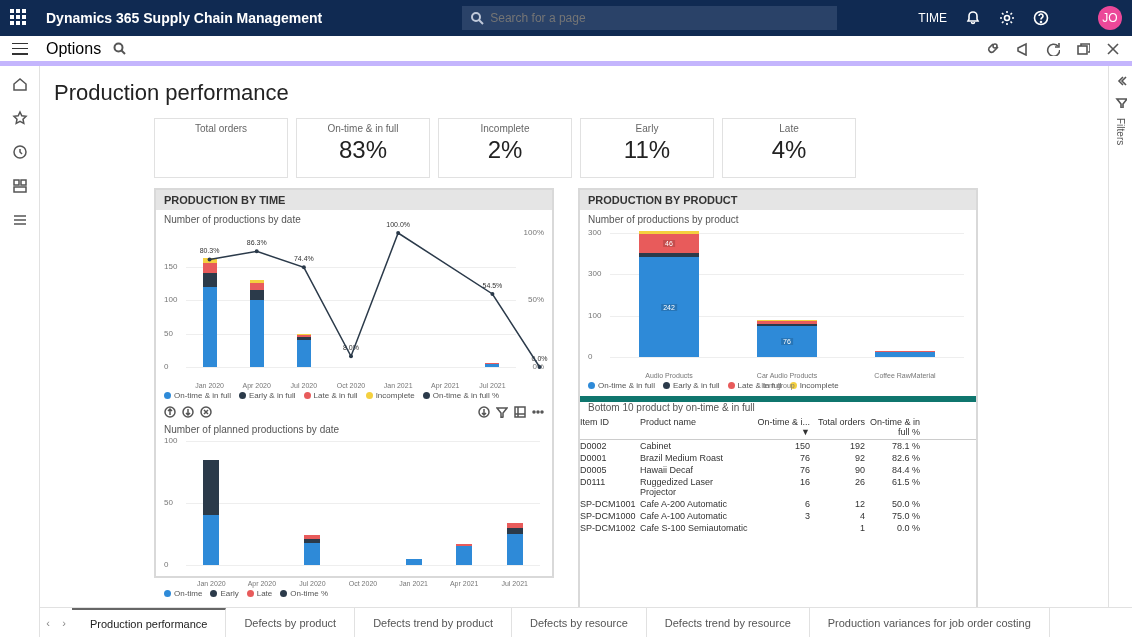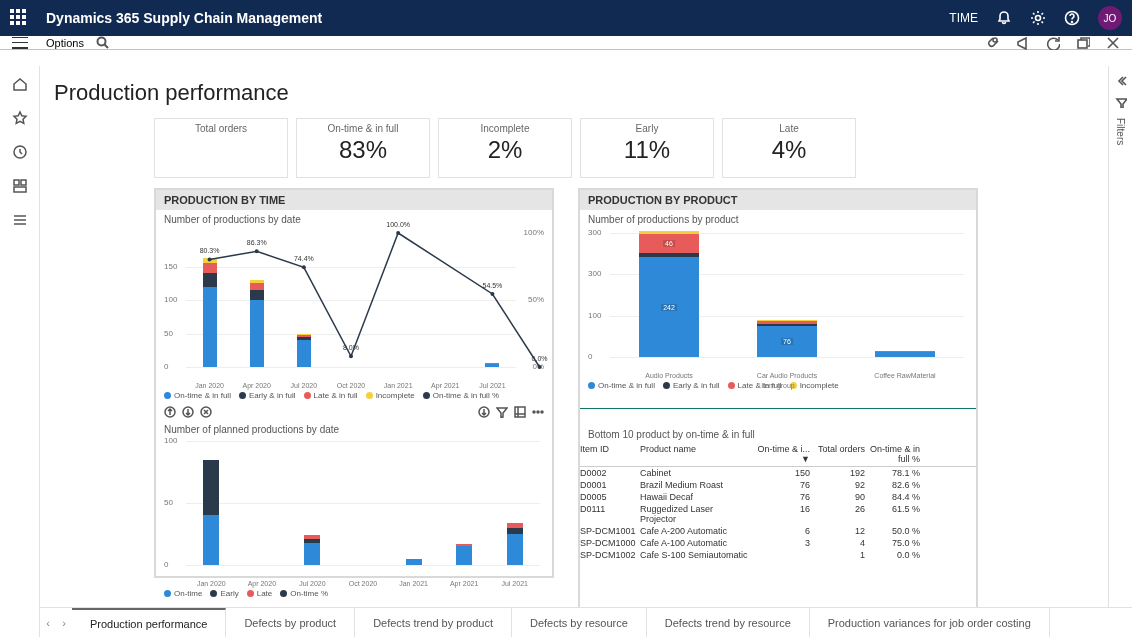--- a/index.html
+++ b/index.html
@@ -9,24 +9,24 @@
 .topbar { height: 36px; background: #102a52; color: #fff; display: flex; align-items: center; padding: 0 10px; font-size: 13px; }
 .topbar .waffle { width: 18px; height: 18px; display: grid; grid-template-columns: repeat(3,4px); grid-template-rows: repeat(3,4px); gap: 2px; margin-right: 18px; cursor: pointer; }
 .topbar .waffle span { background: #fff; }
 .topbar .title { font-weight: 600; font-size: 14px; }
 .topbar .search { margin-left: 140px; width: 375px; height: 24px; background: #2a4268; display: flex; align-items: center; padding: 0 8px; border-radius: 0; }
 .topbar .search svg { width: 14px; height: 14px; fill: none; stroke: #c0c9da; stroke-width: 2; margin-right: 6px; }
 .topbar .search input { flex: 1; background: transparent; border: none; outline: none; color: #c0c9da; font-size: 12px; }
 .topbar .right { margin-left: auto; display: flex; align-items: center; gap: 18px; }
 .topbar .right .txt { font-size: 12px; }
 .topbar .right svg { width: 16px; height: 16px; fill: none; stroke: #fff; stroke-width: 1.6; cursor: pointer; }
-.topbar .avatar { width: 24px; height: 24px; border-radius: 50%; background: #701a75; display: flex; align-items: center; justify-content: center; font-size: 10px; color: #fff; }
-
-
-.secbar { height: 14px; border-bottom: 1px solid #c4b5fd; display: flex; align-items: center; padding: 0 12px; font-size: 11px; }
+.topbar .avatar { width: 24px; height: 24px; border-radius: 50%; background: #ec4899; display: flex; align-items: center; justify-content: center; font-size: 12px; color: #fff; margin-left: 31px; }
+
+
+.secbar { height: 30px; border-bottom: 5px solid #c4b5fd; display: flex; align-items: center; padding: 0 12px; font-size: 16px; }
 .secbar .ham { width: 16px; height: 12px; display: flex; flex-direction: column; justify-content: space-between; margin-right: 18px; cursor: pointer; }
 .secbar .ham span { height: 1.5px; background: #333; }
 .secbar .opt { margin-right: 12px; }
 .secbar svg.srch { width: 13px; height: 13px; fill: none; stroke: #555; stroke-width: 2; cursor: pointer; }
 .secbar .ricons { margin-left: auto; display: flex; gap: 16px; }
 .secbar .ricons svg { width: 14px; height: 14px; fill: none; stroke: #555; stroke-width: 1.6; cursor: pointer; }
 
 
 .leftrail { position: absolute; left: 0; top: 66px; bottom: 0; width: 40px; border-right: 1px solid #e1e1e1; display: flex; flex-direction: column; align-items: center; padding-top: 10px; gap: 18px; }
 .leftrail svg { width: 16px; height: 16px; fill: none; stroke: #555; stroke-width: 1.5; cursor: pointer; }
@@ -96,20 +96,27 @@
       <span></span>
       <span></span>
       <span></span>
       <span></span>
       <span></span>
       <span></span>
       <span></span>
       <span></span>
     </div>
   <div class="title">Dynamics 365 Supply Chain Management</div>
+  <div class="search">
+    <svg>
+        <circle cx="6" cy="6" r="4"></circle>
+        <line x1="9" y1="9" x2="13" y2="13"></line>
+      </svg>
+    <input placeholder="Search for a page" style="">
+  </div>
   <div class="right">
     <span class="txt">TIME</span>
     <svg>
         <path d="M8 2a4 4 0 0 1 4 4v3l1 2H3l1-2V6a4 4 0 0 1 4-4z"></path>
         <path d="M6.5 12a1.5 1.5 0 0 0 3 0"></path>
       </svg>
     <svg>
         <circle cx="8" cy="8" r="2.5"></circle>
         <path d="M8 1v2M8 13v2M1 8h2M13 8h2M3 3l1.5 1.5M11.5 11.5L13 13M13 3l-1.5 1.5M4.5 11.5L3 13"></path>
       </svg>
@@ -438,21 +445,21 @@
           </span>
           <span class="item">
             <span class="sw" style="background: rgb(232, 91, 91);"></span>
             <span>Late &amp; in full</span>
           </span>
           <span class="item">
             <span class="sw" style="background: rgb(244, 208, 63);"></span>
             <span>Incomplete</span>
           </span>
         </div>
-      <div class="sub" style="border-top:1px solid #0f766e;margin-top:14px;padding-top:20px">Bottom 10 product by on-time &amp; in full</div>
+      <div class="sub" style="border-top:6px solid #0f766e;margin-top:2px;padding-top:0">Bottom 10 product by on-time &amp; in full</div>
       <div class="table" id="bottom-table">
           <div class="hdr">
             <div>Item ID</div>
             <div>Product name</div>
             <div>On-time &amp; i... ▼</div>
             <div>Total orders</div>
             <div>On-time &amp; in full %</div>
           </div>
           <div class="row">
             <div>D0002</div>

